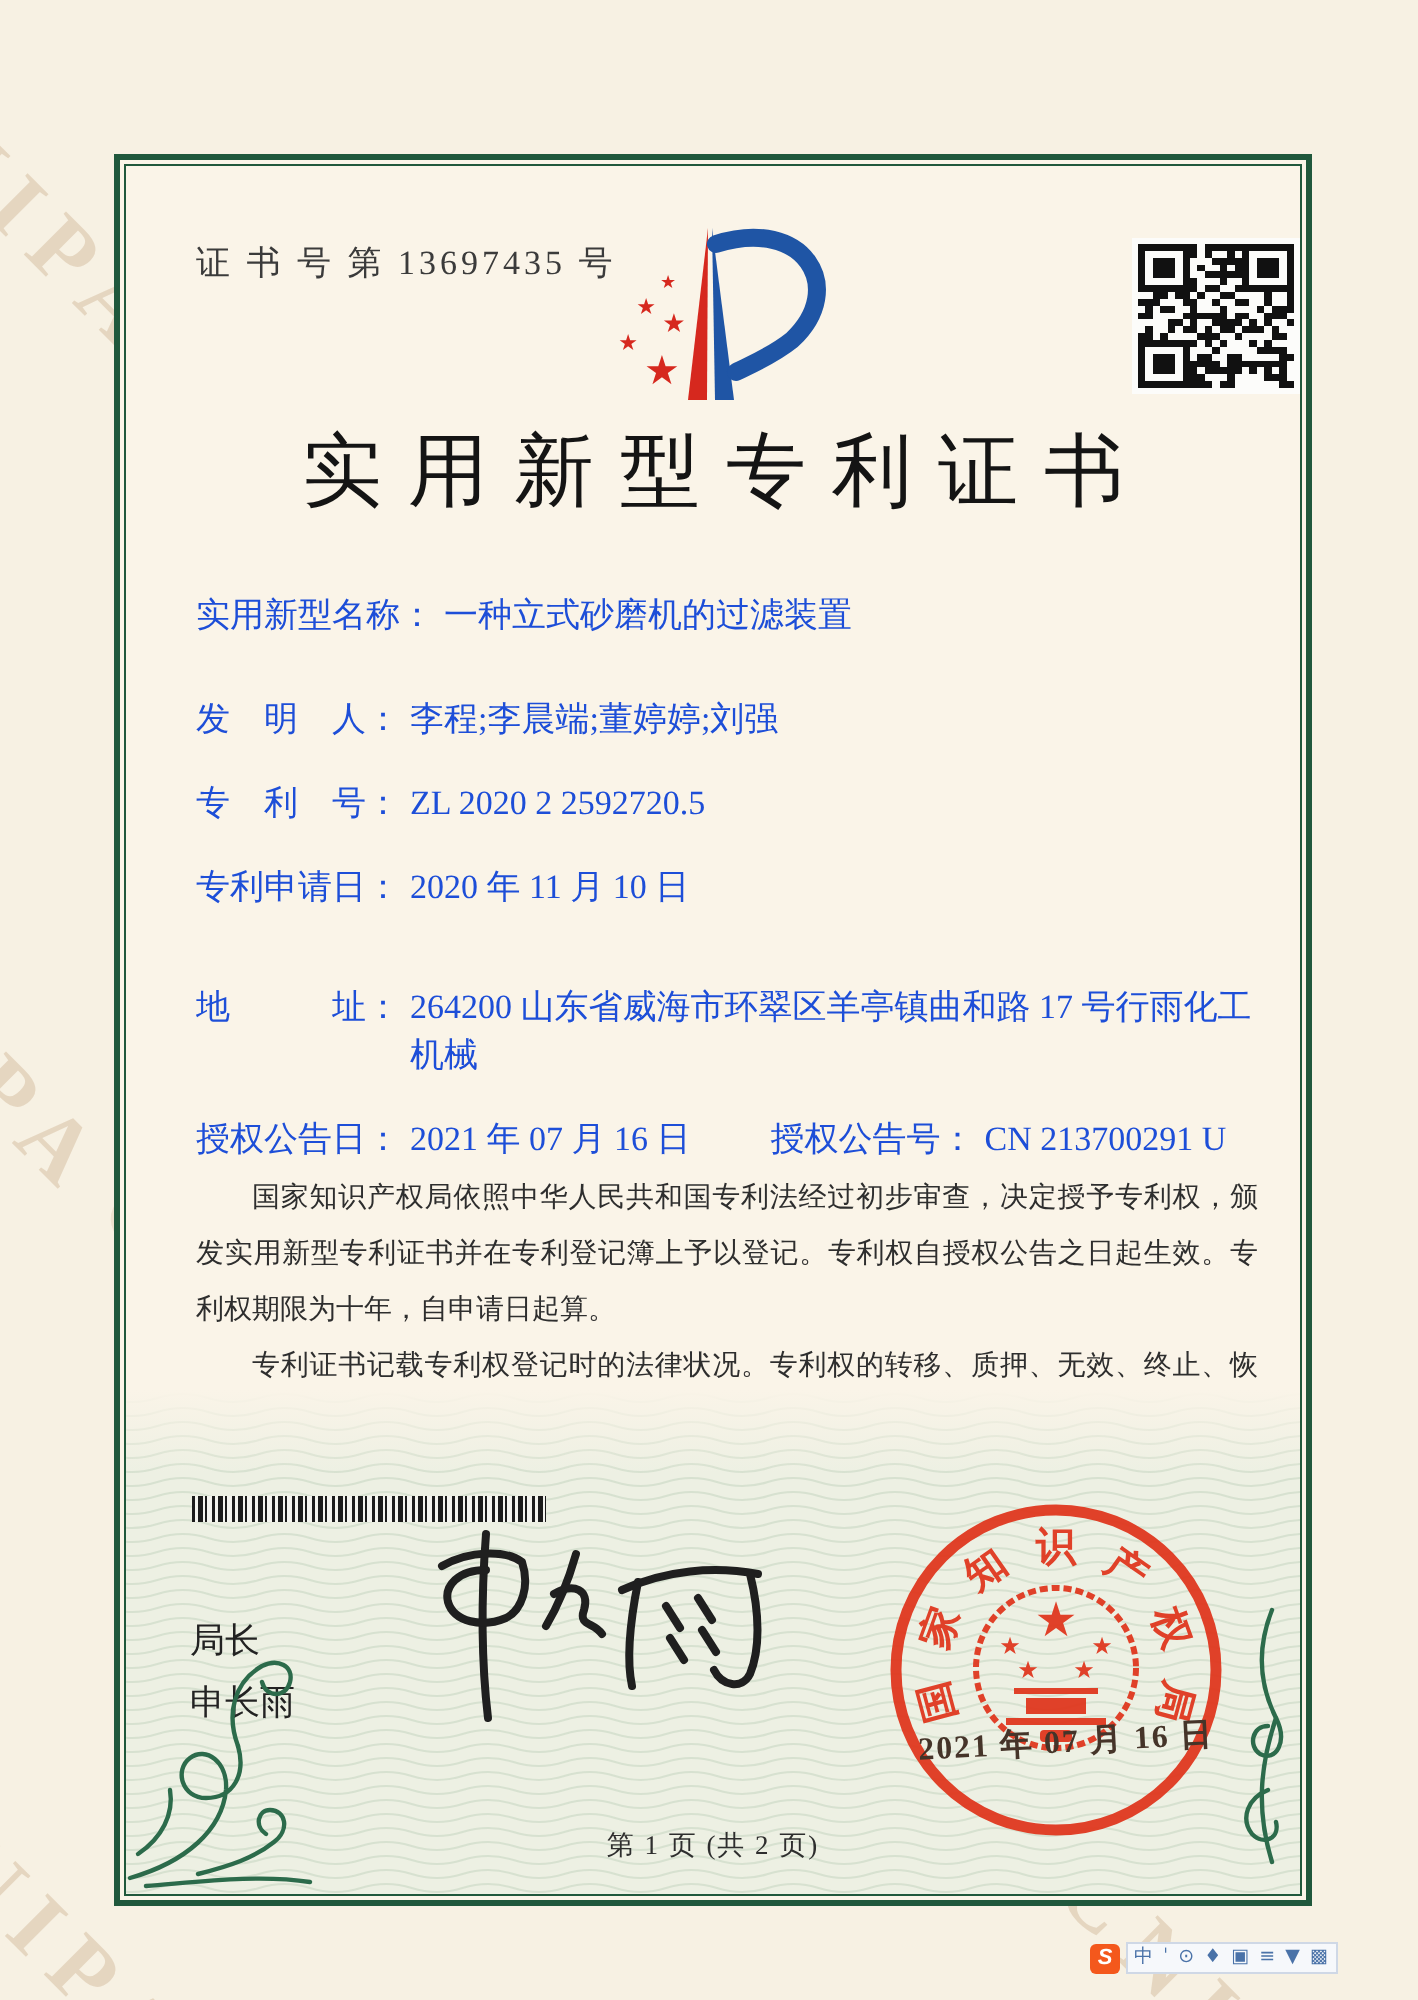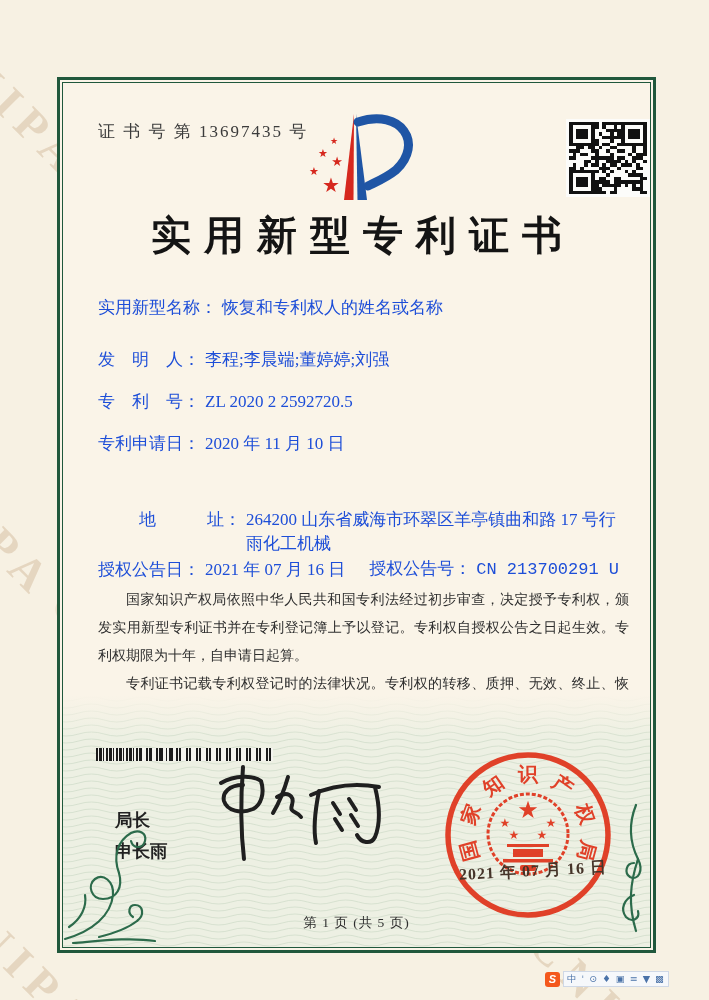--- a/index.html
+++ b/index.html
@@ -9,38 +9,38 @@
       color:rgba(190,153,112,.30);transform:rotate(45deg);transform-origin:left top;white-space:nowrap;}
   .wm.faint{color:rgba(190,153,112,.18);}
   .frame{position:absolute;left:57px;top:77px;width:593px;height:870px;
          border:3px solid #20583c;background:#faf4e8;}
   .frame::before{content:'';position:absolute;inset:2px;border:1px solid #20583c;pointer-events:none;z-index:5;}
   .cert-no{position:absolute;left:38px;top:40px;font-size:17px;letter-spacing:2px;color:#3b3b3b;}
   .logo{position:absolute;left:234px;top:28px;}
   .qr-wrap{position:absolute;left:506px;top:39px;width:78px;height:72px;background:#fcfcfa;padding:3px;}
   .qr-wrap svg{width:100%;height:100%;display:block;}
   .title{position:absolute;top:128px;left:0;right:0;text-align:center;font-size:40px;
-         font-weight:700;letter-spacing:13px;text-indent:13px;color:#141414;margin:0;}
+         font-weight:400;letter-spacing:13px;text-indent:13px;color:#141414;margin:0;}
   .row{position:absolute;left:38px;right:22px;display:flex;font-size:17px;color:#1d4ed8;line-height:24px;}
   .row .lbl{flex:0 0 auto;white-space:pre;}
   .row .val{margin-left:5px;}
-  .row .pair2{margin-left:24px;display:flex;font-family:Liberation Mono, monospace;}
+  .row .pair2{margin-left:40px;display:flex;}
   .paras{position:absolute;left:38px;right:24px;top:506px;font-size:14px;line-height:28px;
          text-align:justify;color:#2e2e2e;}
   .paras p{margin:0;text-indent:2em;}
   .guilloche{position:absolute;left:3px;right:3px;bottom:3px;height:252px;
              background:#edf0e3;overflow:hidden;}
   .guilloche .fade{position:absolute;left:0;right:0;top:0;height:42px;
                    background:linear-gradient(#faf4e8,rgba(250,244,232,0));z-index:1;}
   .waves{position:absolute;inset:0;width:100%;height:100%;}
   .waves path{fill:none;stroke:#c8d7c3;stroke-width:1;opacity:.6;}
   .barcode{position:absolute;left:33px;top:53px;width:177px;height:13px;z-index:2;
     background:repeating-linear-gradient(90deg,#1c1c1c 0 1.5px,#f4f4ef 1.5px 3px,#1c1c1c 3px 5.5px,
     #f4f4ef 5.5px 6.5px,#1c1c1c 6.5px 7.5px,#f4f4ef 7.5px 10px);}
-  .signer{position:absolute;left:52px;top:110px;font-size:17.5px;color:#222;line-height:31px;z-index:2;font-weight:bold;}
+  .signer{position:absolute;left:32px;top:110px;font-size:17.5px;color:#222;line-height:31px;z-index:2;}
   .signature{position:absolute;left:128px;top:58px;z-index:2;}
   .seal{position:absolute;left:378px;top:53px;z-index:2;opacity:.93;}
   .seal-date{position:absolute;left:385px;top:166px;width:170px;text-align:center;font-size:16px;
              font-weight:600;color:#453429;transform:rotate(-3deg);letter-spacing:1px;z-index:3;}
   .footer-page{position:absolute;left:0;right:0;top:219px;text-align:center;font-size:13.5px;
                color:#2e2e2e;letter-spacing:1px;z-index:2;}
   .flourish-left{position:absolute;left:-4px;top:116px;z-index:3;}
   .flourish-right{position:absolute;right:4px;top:104px;z-index:3;}
   .note{position:absolute;left:0;right:0;top:954px;text-align:center;font-size:15px;
         letter-spacing:3px;color:#1f1f1f;font-weight:500;}
@@ -242,35 +242,35 @@
             <rect x="1" y="15" width="5" height="5" fill="#fcfcfa"></rect>
             <rect x="2" y="16" width="3" height="3"></rect>
           </g>
       </svg>
     </div>
 
     <h1 class="title">实用新型专利证书</h1>
 
     <div class="row" style="top:216px;">
       <span class="lbl">实用新型名称：</span>
-      <span class="val">恢复和专利权人的姓名或名称</span>
+      <span class="val">一种立式砂磨机的过滤装置</span>
     </div>
     <div class="row" style="top:268px;align-items:flex-end;">
       <span class="lbl">发　明　人：</span>
       <span class="val">李程;李晨端;董婷婷;刘强</span>
     </div>
     <div class="row" style="top:310px;">
       <span class="lbl">专　利　号：</span>
       <span class="val">ZL 2020 2 2592720.5</span>
     </div>
     <div class="row" style="top:352px;text-align:right;">
       <span class="lbl">专利申请日：</span>
       <span class="val">2020 年 11 月 10 日</span>
     </div>
-    <div class="row" style="top:428px;margin-left:41px;">
+    <div class="row" style="top:412px;">
       <span class="lbl">地　　　址：</span>
       <span class="val">264200  山东省威海市环翠区羊亭镇曲和路 17 号行雨化工机械</span>
     </div>
     <div class="row" style="top:478px;">
       <span class="lbl">授权公告日：</span>
       <span class="val">2021 年 07 月 16 日</span>
       <span class="pair2">
         <span class="lbl">授权公告号：</span>
         <span class="val">CN 213700291 U</span>
       </span>
@@ -385,21 +385,21 @@
         </g>
       </svg>
       <svg class="flourish-right" width="46" height="140" viewBox="0 0 46 140">
         <g fill="none" stroke="#2c6b4b" stroke-width="2.2" stroke-linecap="round">
           <path d="M36,6 C28,26 30,44 38,60 C44,72 38,82 30,78 C24,74 26,64 34,64"></path>
           <path d="M38,60 C30,84 28,106 36,132"></path>
           <path d="M34,96 C24,100 20,110 26,118 C32,124 40,120 38,112"></path>
         </g>
       </svg>
 
-      <div class="footer-page">第 1 页 (共 5 页)</div>
+      <div class="footer-page">第 1 页 (共 2 页)</div>
     </div>
   </div>
 
 
   <div class="sogou">
     <span class="s-logo">S</span>
     <span class="s-icons">中 ˈ ⊙ ♦ ▣ ≡ ▼ ▩</span>
   </div>
 
 </div>

